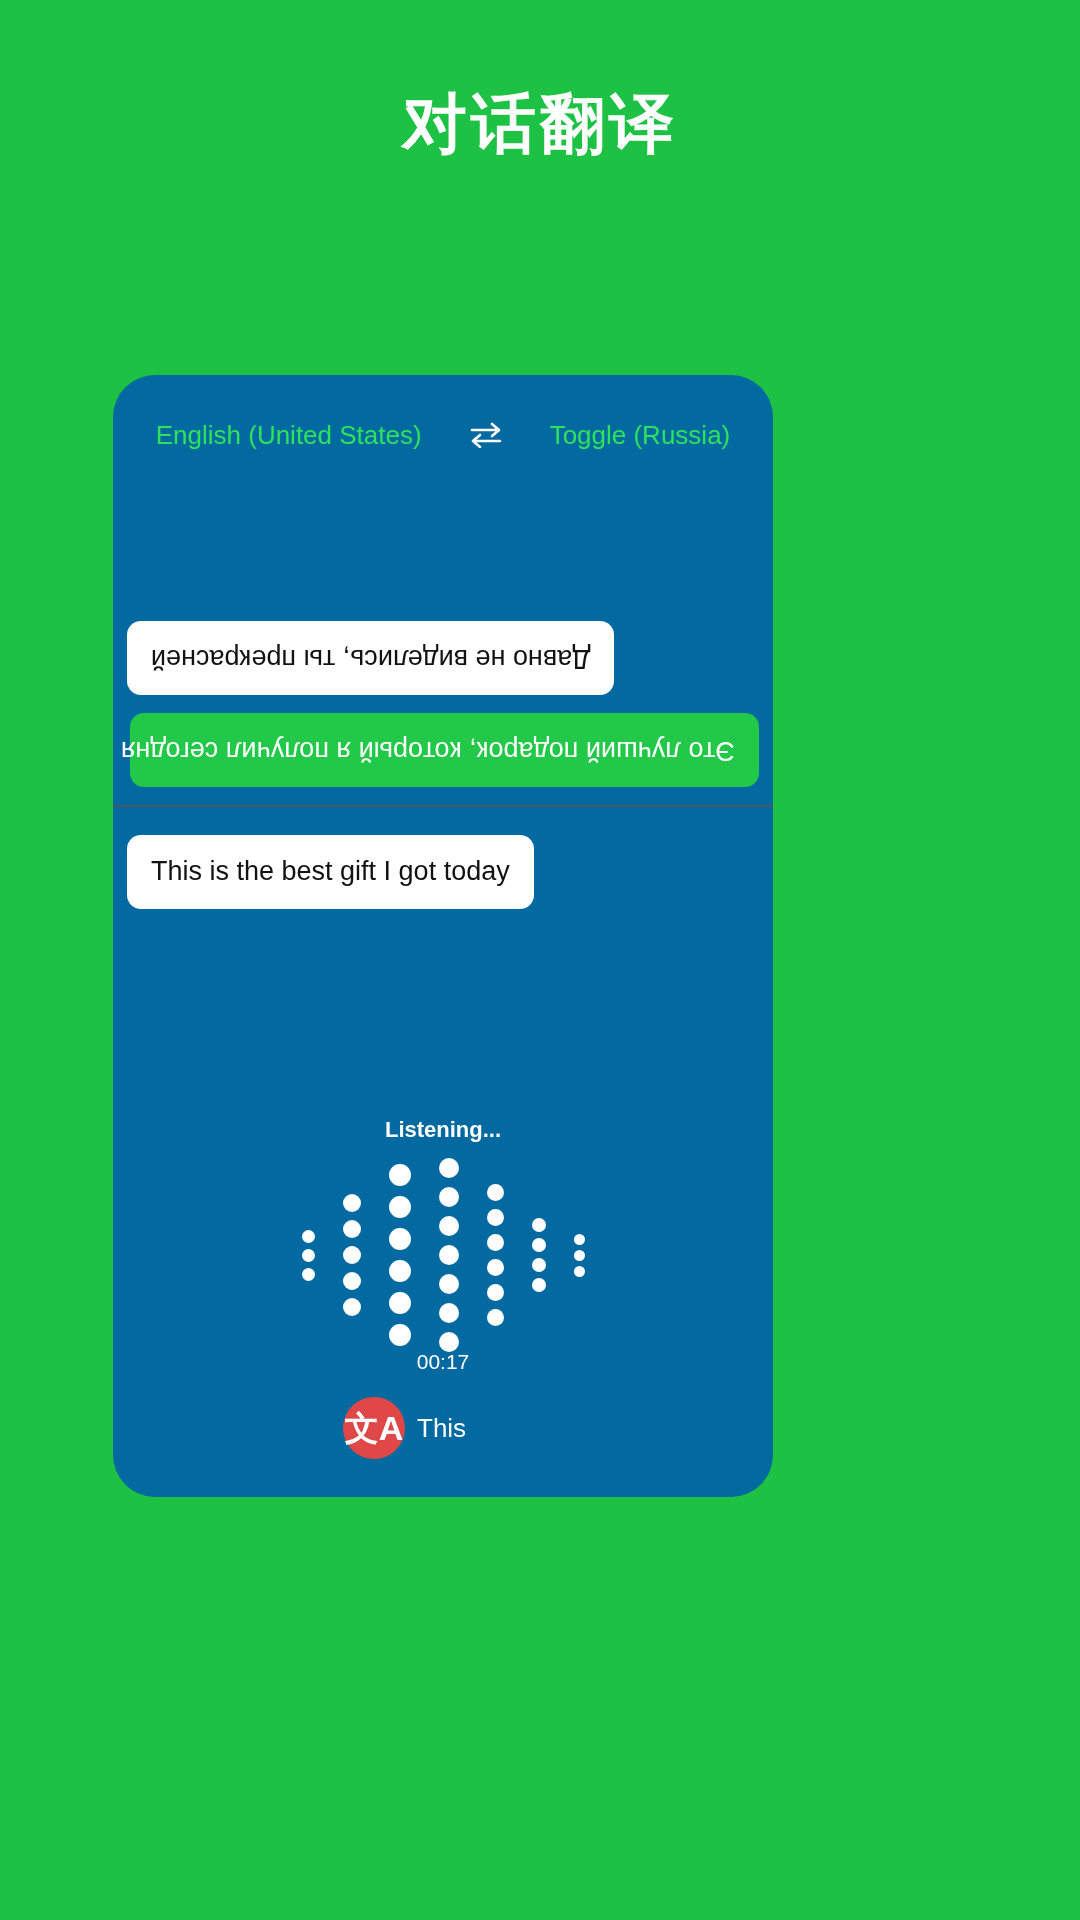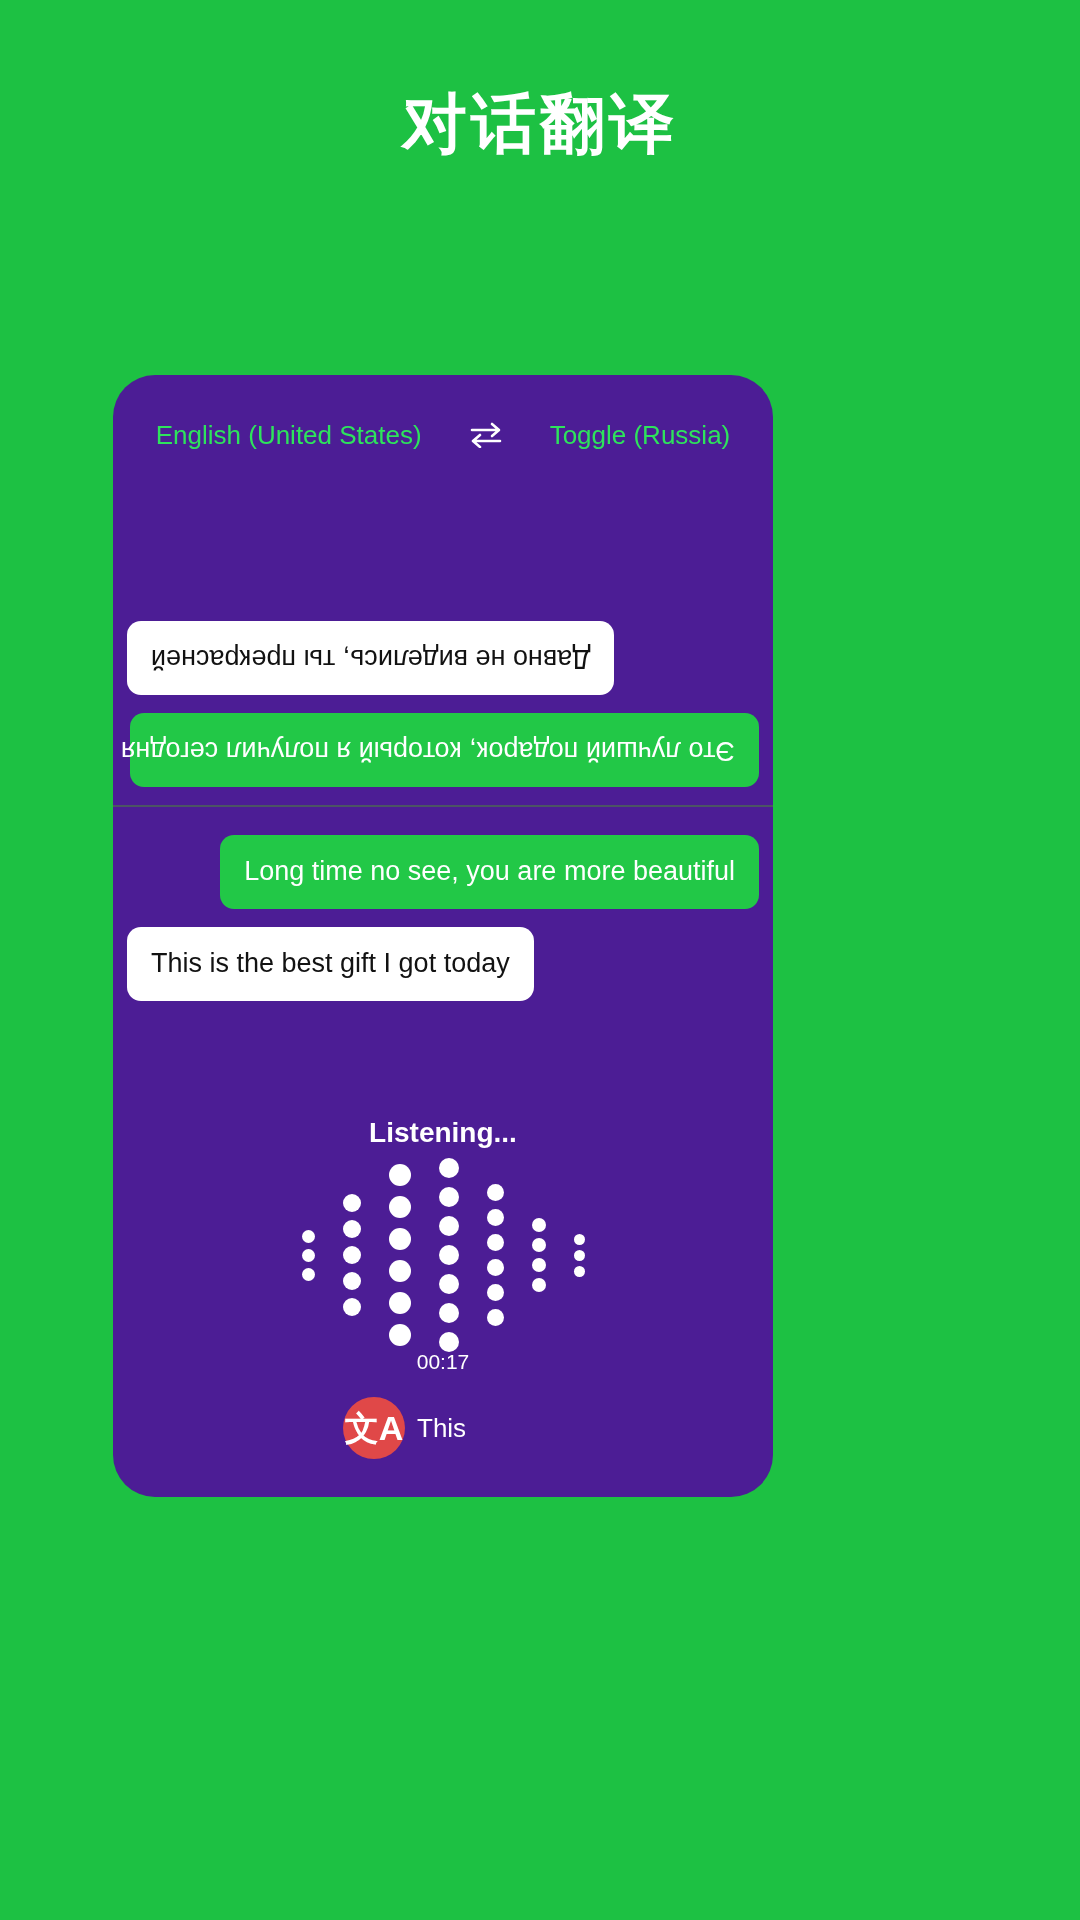--- a/index.html
+++ b/index.html
@@ -29,21 +29,21 @@
     line-height: 1.1;
   }
 
   
   .phone {
     position: absolute;
     left: 113px;
     top: 375px;
     width: 660px;
     height: 1122px;
-    background: #4c1d95;
+    background: #0369a1;
     border-radius: 42px;
     overflow: hidden;
   }
 
   
   .lang-bar {
     position: absolute;
     top: 30px;
     left: 0;
     width: 100%;
@@ -119,21 +119,21 @@
   .bubble.white { background: #ffffff; color: #121212; }
 
   
   .listening-title {
     position: absolute;
     top: 742px;
     left: 0;
     width: 100%;
     text-align: center;
     color: #ffffff;
-    font-size: 28px;
+    font-size: 22px;
     font-weight: bold;
   }
 
   .visualizer {
     position: absolute;
     top: 790px;
     left: 0;
     width: 100%;
     height: 180px;
     display: flex;
@@ -227,23 +227,20 @@
       <div class="bubble green">Это лучший подарок, который я получил сегодня</div>
     </div>
     <div class="row right">
       <div class="bubble white">Давно не виделись, ты прекрасней</div>
     </div>
   </div>
 
   <div class="divider"></div>
 
   <div class="half half-bottom">
-    <div class="row right">
-      <div class="bubble green">Long time no see, you are more beautiful</div>
-    </div>
     <div class="row left">
       <div class="bubble white">This is the best gift I got today</div>
     </div>
   </div>
 
   <div class="listening-title">Listening...</div>
 
   <div class="visualizer" id="visualizer">
       <div class="vcol" style="gap: 6px;">
         <div class="vdot" style="width: 13px; height: 13px;"></div>

